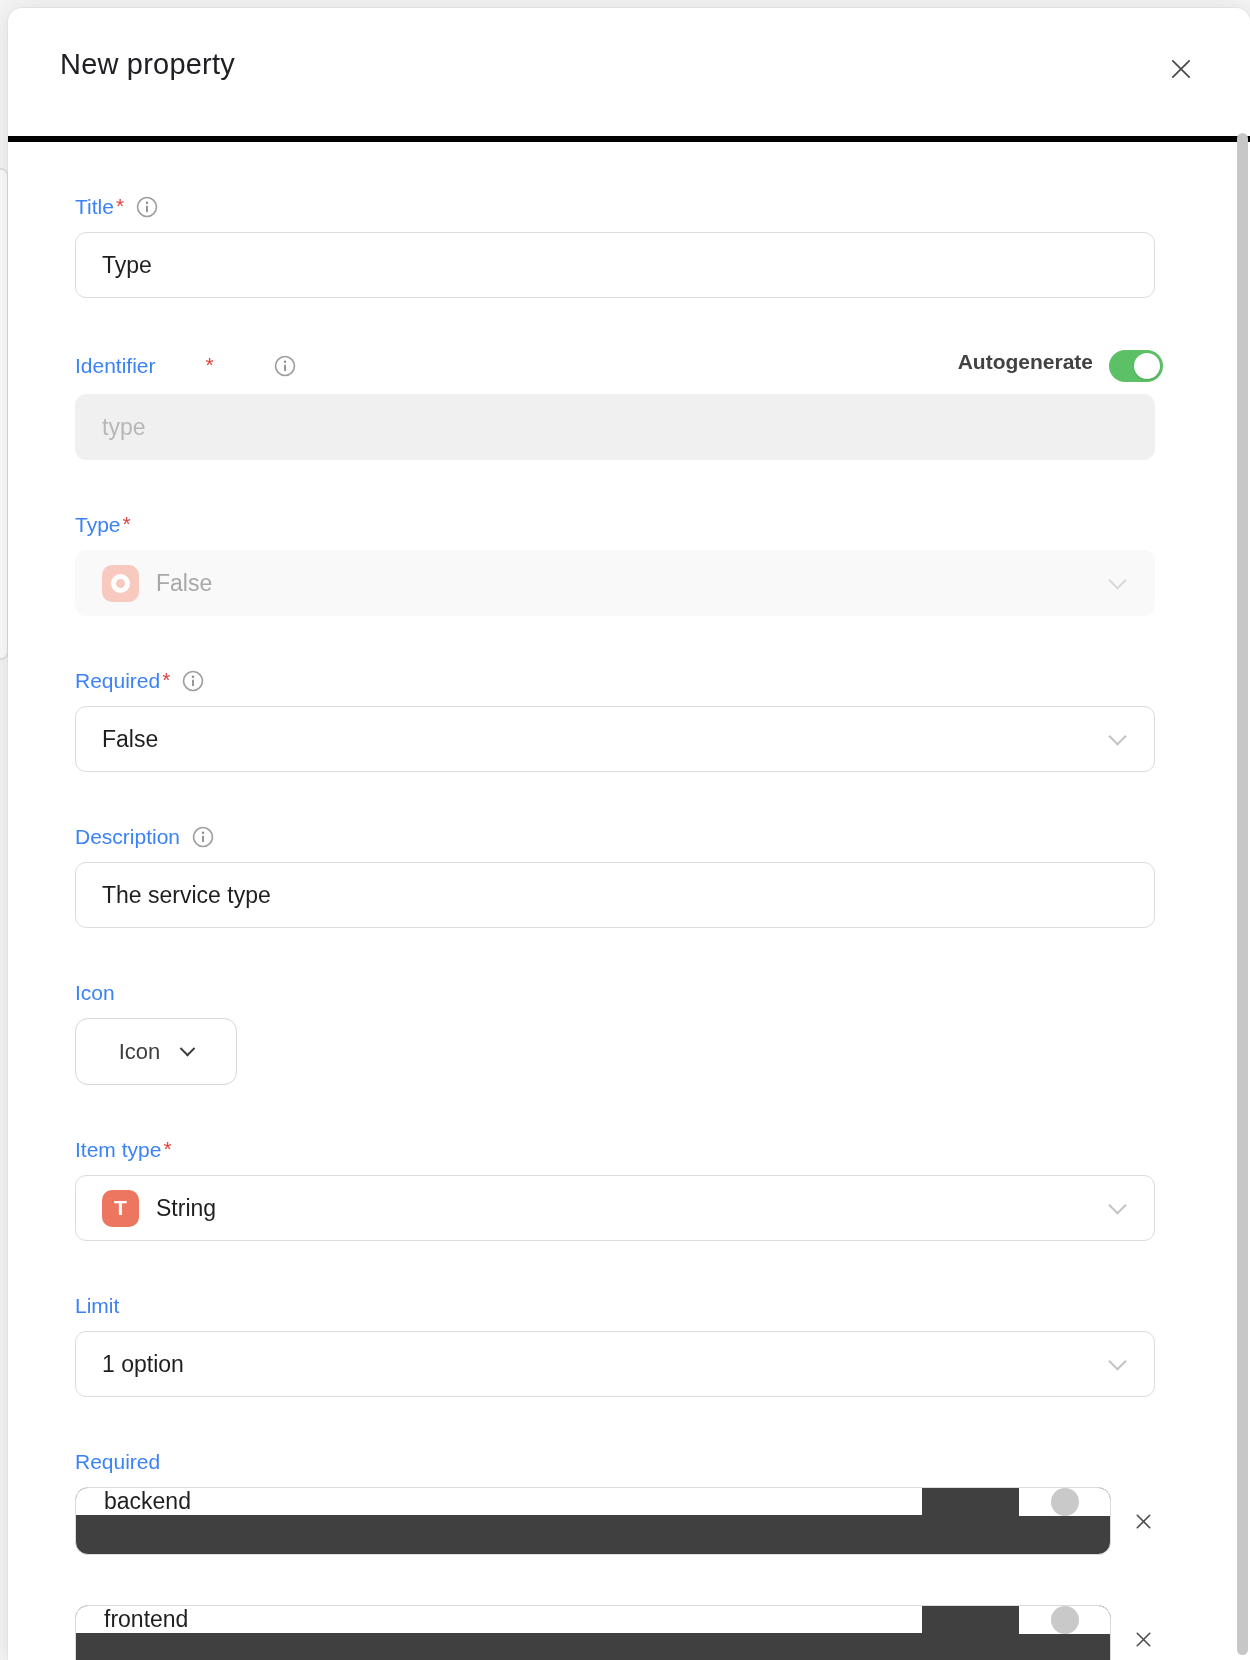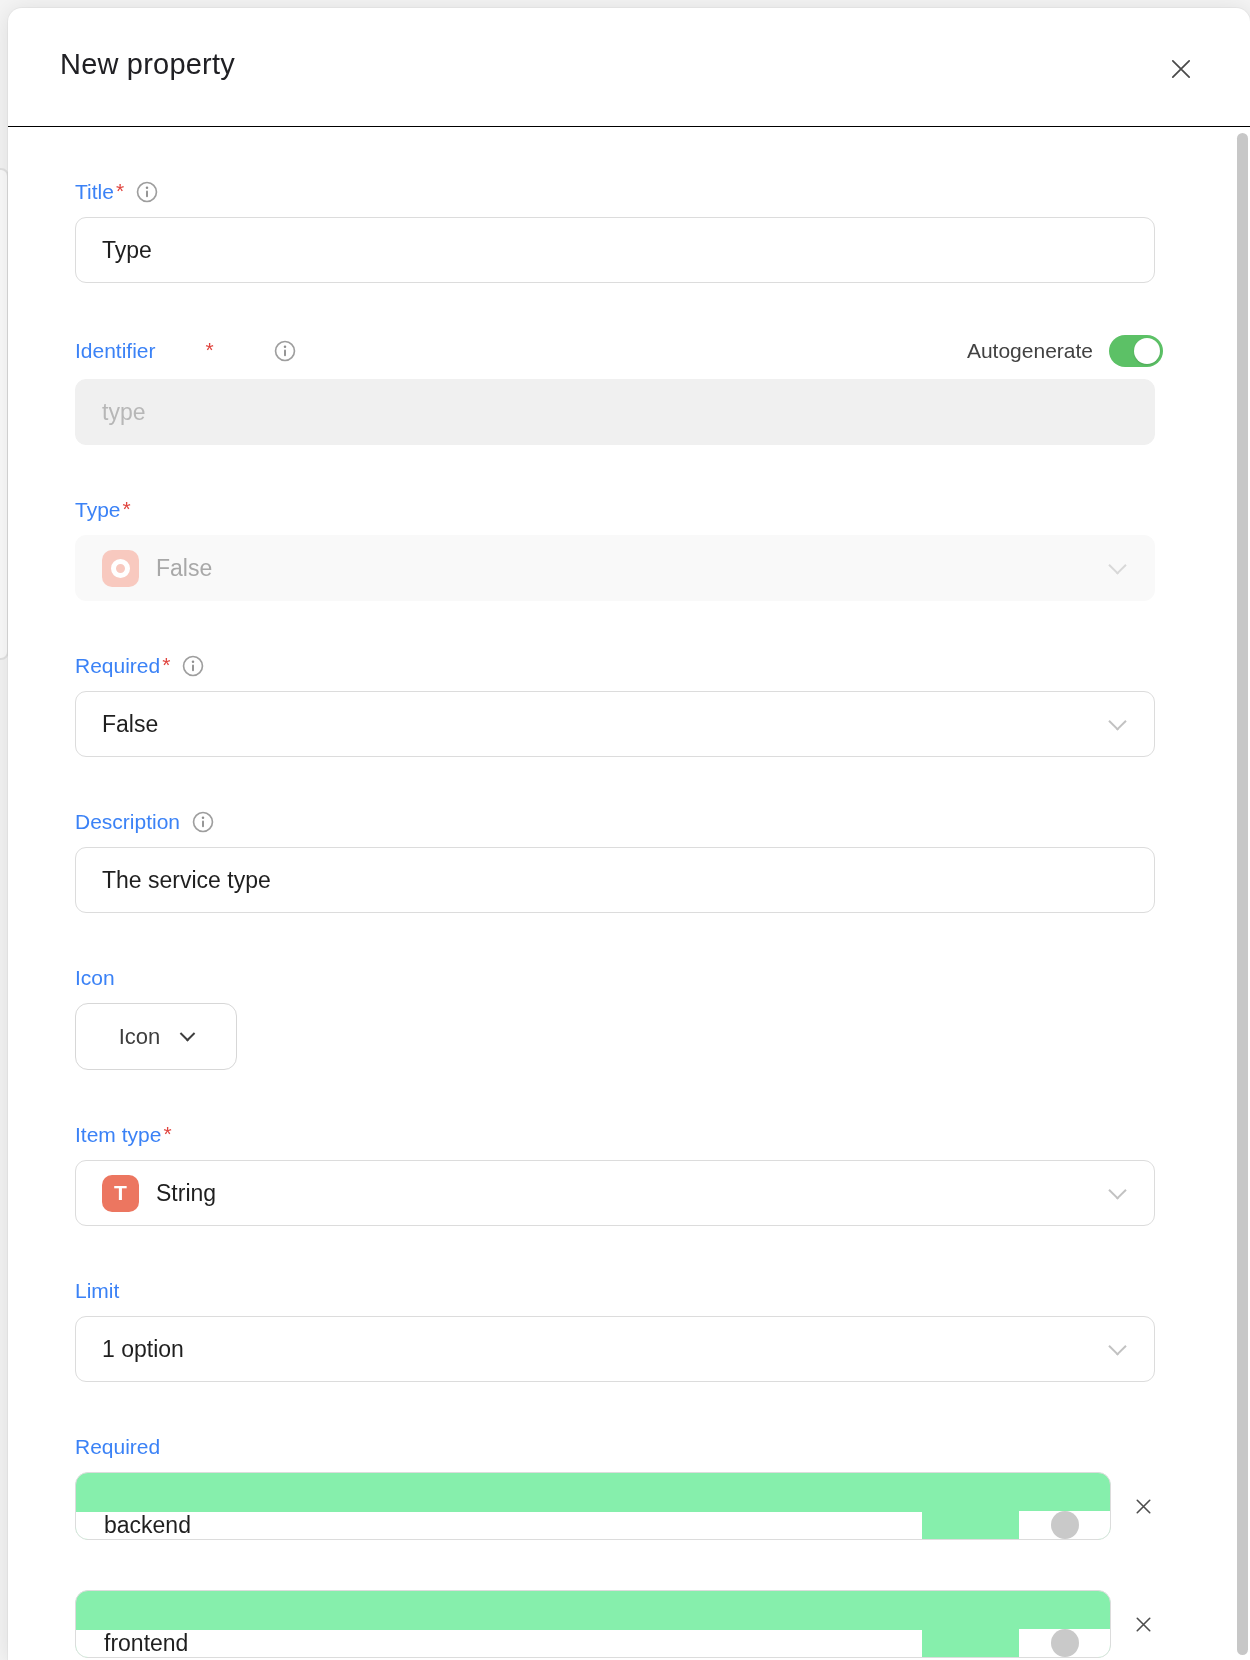--- a/index.html
+++ b/index.html
@@ -23,23 +23,23 @@
   .modal {
     position: absolute; left: 8px; top: 8px;
     width: 1242px; height: 1652px;
     background: #ffffff;
     border-radius: 14px 14px 0 0;
     box-shadow: 0 2px 24px rgba(0,0,0,0.10), 0 0 0 1px rgba(0,0,0,0.03);
   }
 
   .modal-header {
     position: relative;
-    height: 119px;
+    height: 134px;
     padding: 40px 52px 0 52px;
-    border-bottom: 1px solid #000000;
+    border-bottom: 6px solid #000000;
   }
   .modal-title {
     font-size: 29px; font-weight: 500; color: #202024; letter-spacing: 0.2px;
   }
   .close-btn {
     position: absolute; top: 44px; right: 52px;
     width: 34px; height: 34px;
     background: none; border: none; cursor: pointer;
     display: flex; align-items: center; justify-content: center;
   }
@@ -102,38 +102,38 @@
     display: flex; align-items: center; justify-content: center; gap: 22px;
     font-family: "Liberation Sans", sans-serif;
     font-size: 22px; color: #3e3e3e;
   }
   .icon-dropdown .chevron {
     width: 11px; height: 11px;
     border-right: 2.4px solid #3e3e3e; border-bottom: 2.4px solid #3e3e3e;
     transform: rotate(45deg) translate(-2px,-2px);
   }
 
-  .autogen { display: flex; align-items: center; gap: 16px; }
+  .autogen { display: flex; gap: 16px; font-weight: bold; }
   .autogen-label { font-size: 21px; color: #424242; }
   .toggle {
     width: 54px; height: 32px; border-radius: 16px;
     background: #5cc166; position: relative; cursor: pointer; border: none; flex: none;
   }
   .toggle .knob {
     position: absolute; top: 3px; right: 3px;
     width: 26px; height: 26px; border-radius: 50%;
     background: #fff; box-shadow: 0 1px 2px rgba(0,0,0,0.15);
   }
 
   .option-row { display: flex; align-items: center; margin-bottom: 50px; }
   .option-row:last-child { margin-bottom: 0; }
   .option-group {
     width: 1040px; height: 68px;
     border: 1px solid #dcdcdc; border-radius: 13px;
-    display: flex; align-items: flex-end; overflow: hidden; background: #86efac; gap: 48px;
+    display: flex; align-items: flex-start; overflow: hidden; background: #404040; gap: 48px;
   }
   .option-input {
     flex: 1; border: none; outline: none;
     padding: 0 28px; font-size: 23px; color: #1f1f1f;
     font-family: "Liberation Sans", sans-serif;
   }
   .option-divider { width: 1px; background: #dcdcdc; }
   .swatch-cell {
     width: 91px; background: #fff; border: none; cursor: pointer;
     display: flex; align-items: center; justify-content: center;

